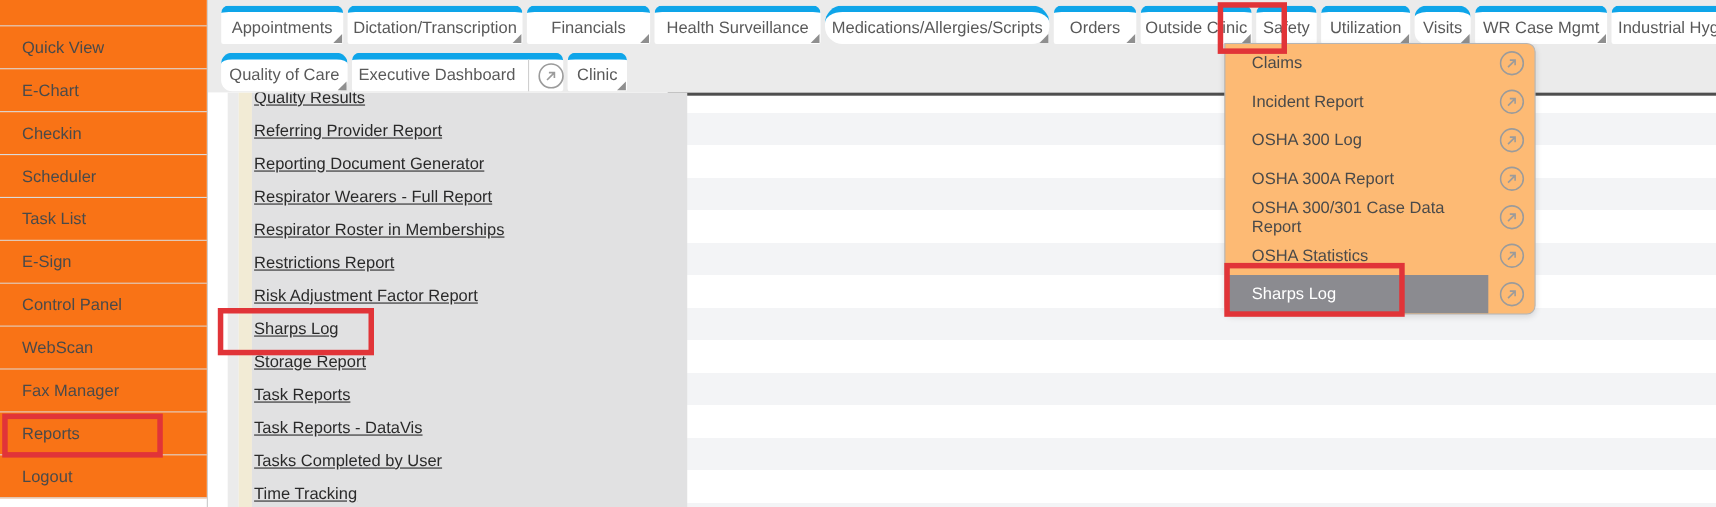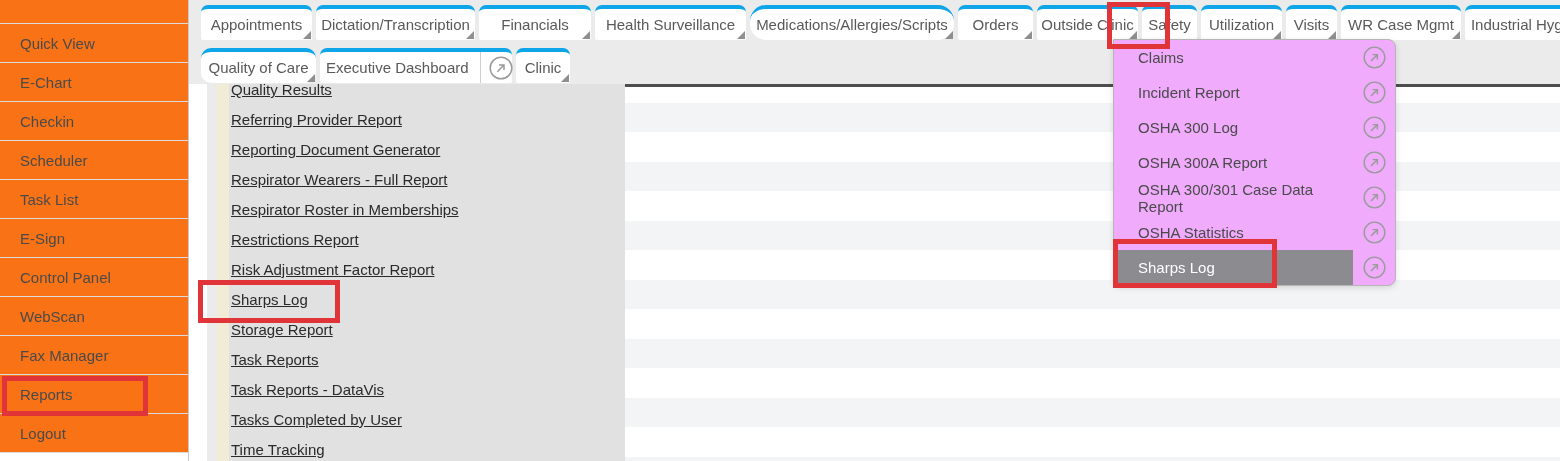--- a/index.html
+++ b/index.html
@@ -25,34 +25,34 @@
     background:#ebebeb;z-index:1;
   }
   .tabs-row{
     position:absolute;left:201px;display:flex;gap:4px;z-index:2;
     white-space:nowrap;
   }
   .tabs-row1{top:5px;width:1359px;overflow:hidden;}
   .tabs-row2{top:48px;}
   .tab{
     position:relative;height:35px;box-sizing:border-box;flex:0 0 auto;
-    border-top:4px solid #0ea5e9;border-radius:7px 7px 2px 2px;
+    border-top:6px solid #0ea5e9;border-radius:7px 7px 2px 2px;
     background:#ffffff;display:flex;align-items:center;justify-content:center;
     font-size:15px;color:#595959;cursor:pointer;
   }
   .tabs-row1 .tab:nth-child(1){width:111px;}
   .tabs-row1 .tab:nth-child(2){width:159px;}
   .tabs-row1 .tab:nth-child(3){width:112px;}
   .tabs-row1 .tab:nth-child(4){width:151px;}
   .tabs-row1 .tab:nth-child(5){width:204px;border-radius:16px;}
   .tabs-row1 .tab:nth-child(6){width:75px;}
   .tabs-row1 .tab:nth-child(7){width:101px;}
   .tabs-row1 .tab:nth-child(8){width:55px;}
   .tabs-row1 .tab:nth-child(9){width:81px;}
-  .tabs-row1 .tab:nth-child(10){width:51px;}
+  .tabs-row1 .tab:nth-child(10){width:51px;border-radius:11px;}
   .tabs-row1 .tab:nth-child(11){width:120px;}
   .tabs-row1 .tab:nth-child(12){width:132px;}
   .tabs-row2 .tab:nth-child(1){width:115px;border-radius:10px;}
   .tabs-row2 .tab:nth-child(2){width:192px;justify-content:space-between;padding-left:6px;}
   .tabs-row2 .tab:nth-child(3){width:54px;}
   .fold{
     position:absolute;right:1px;bottom:1px;width:0;height:0;
     border-left:8px solid transparent;border-bottom:8px solid #8f8f8f;
   }
   .exec-icon-wrap{
@@ -76,21 +76,21 @@
   .main-area{
     position:absolute;left:607px;top:84px;width:953px;height:377px;
     box-sizing:border-box;border-top:3px solid #4e4e4e;border-left:1px solid #9e9e9e;
     background:repeating-linear-gradient(to bottom,
       #ffffff 0px,#ffffff 16px,#f3f4f6 16px,#f3f4f6 45px,#ffffff 45px,#ffffff 59px);
     z-index:0;
   }
   
   .dropdown{
     position:absolute;left:1113px;top:39px;width:283px;height:247px;
-    box-sizing:border-box;background:#f0abfc;border:1px solid #b5b5b5;
+    box-sizing:border-box;background:#fdba74;border:1px solid #b5b5b5;
     border-radius:0 8px 8px 8px;z-index:5;
     box-shadow:0 2px 6px rgba(0,0,0,0.12);overflow:hidden;
   }
   .menu-item{height:35px;display:flex;align-items:stretch;font-size:15px;color:#4a4a4a;cursor:pointer;}
   .mi-label{flex:1;display:flex;align-items:center;padding-left:24px;}
   .menu-item.selected .mi-label{background:#8b8b90;color:#ffffff;border-radius:0 0 0 7px;}
   .mi-icon{width:42px;display:flex;align-items:center;justify-content:center;}
   
   .redbox{position:absolute;border:5px solid #e13438;box-sizing:border-box;z-index:10;pointer-events:none;}
   #rb-safety{left:1107px;top:2px;width:63px;height:47px;}

